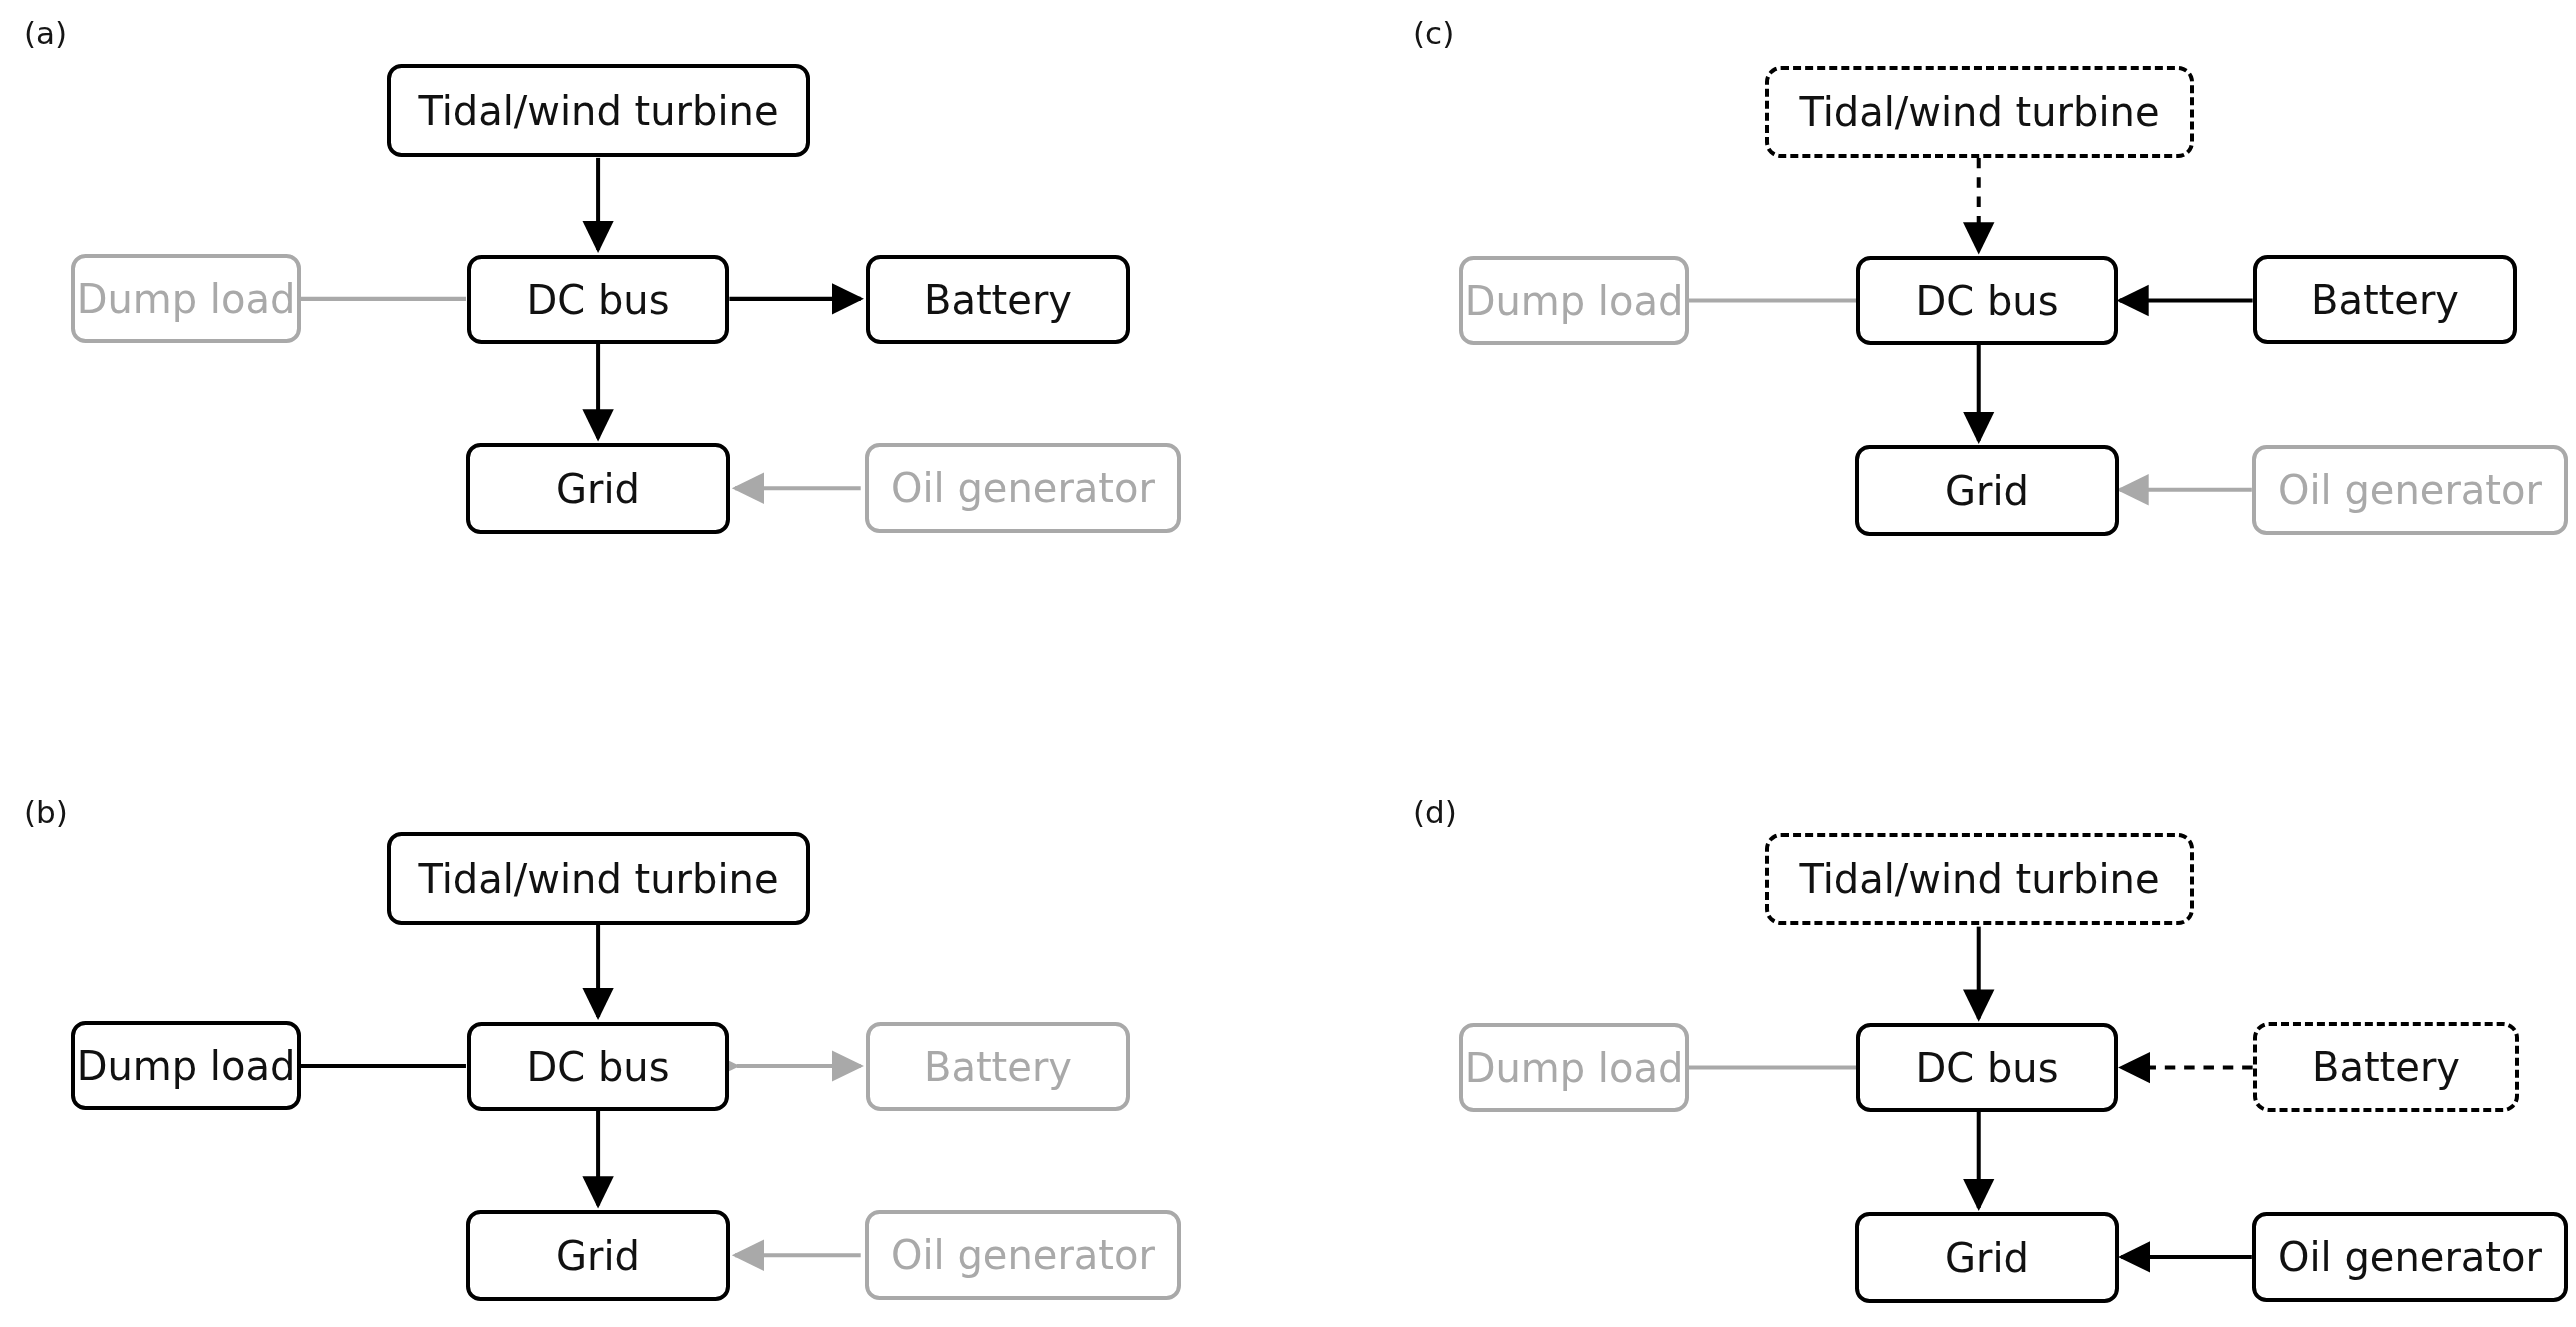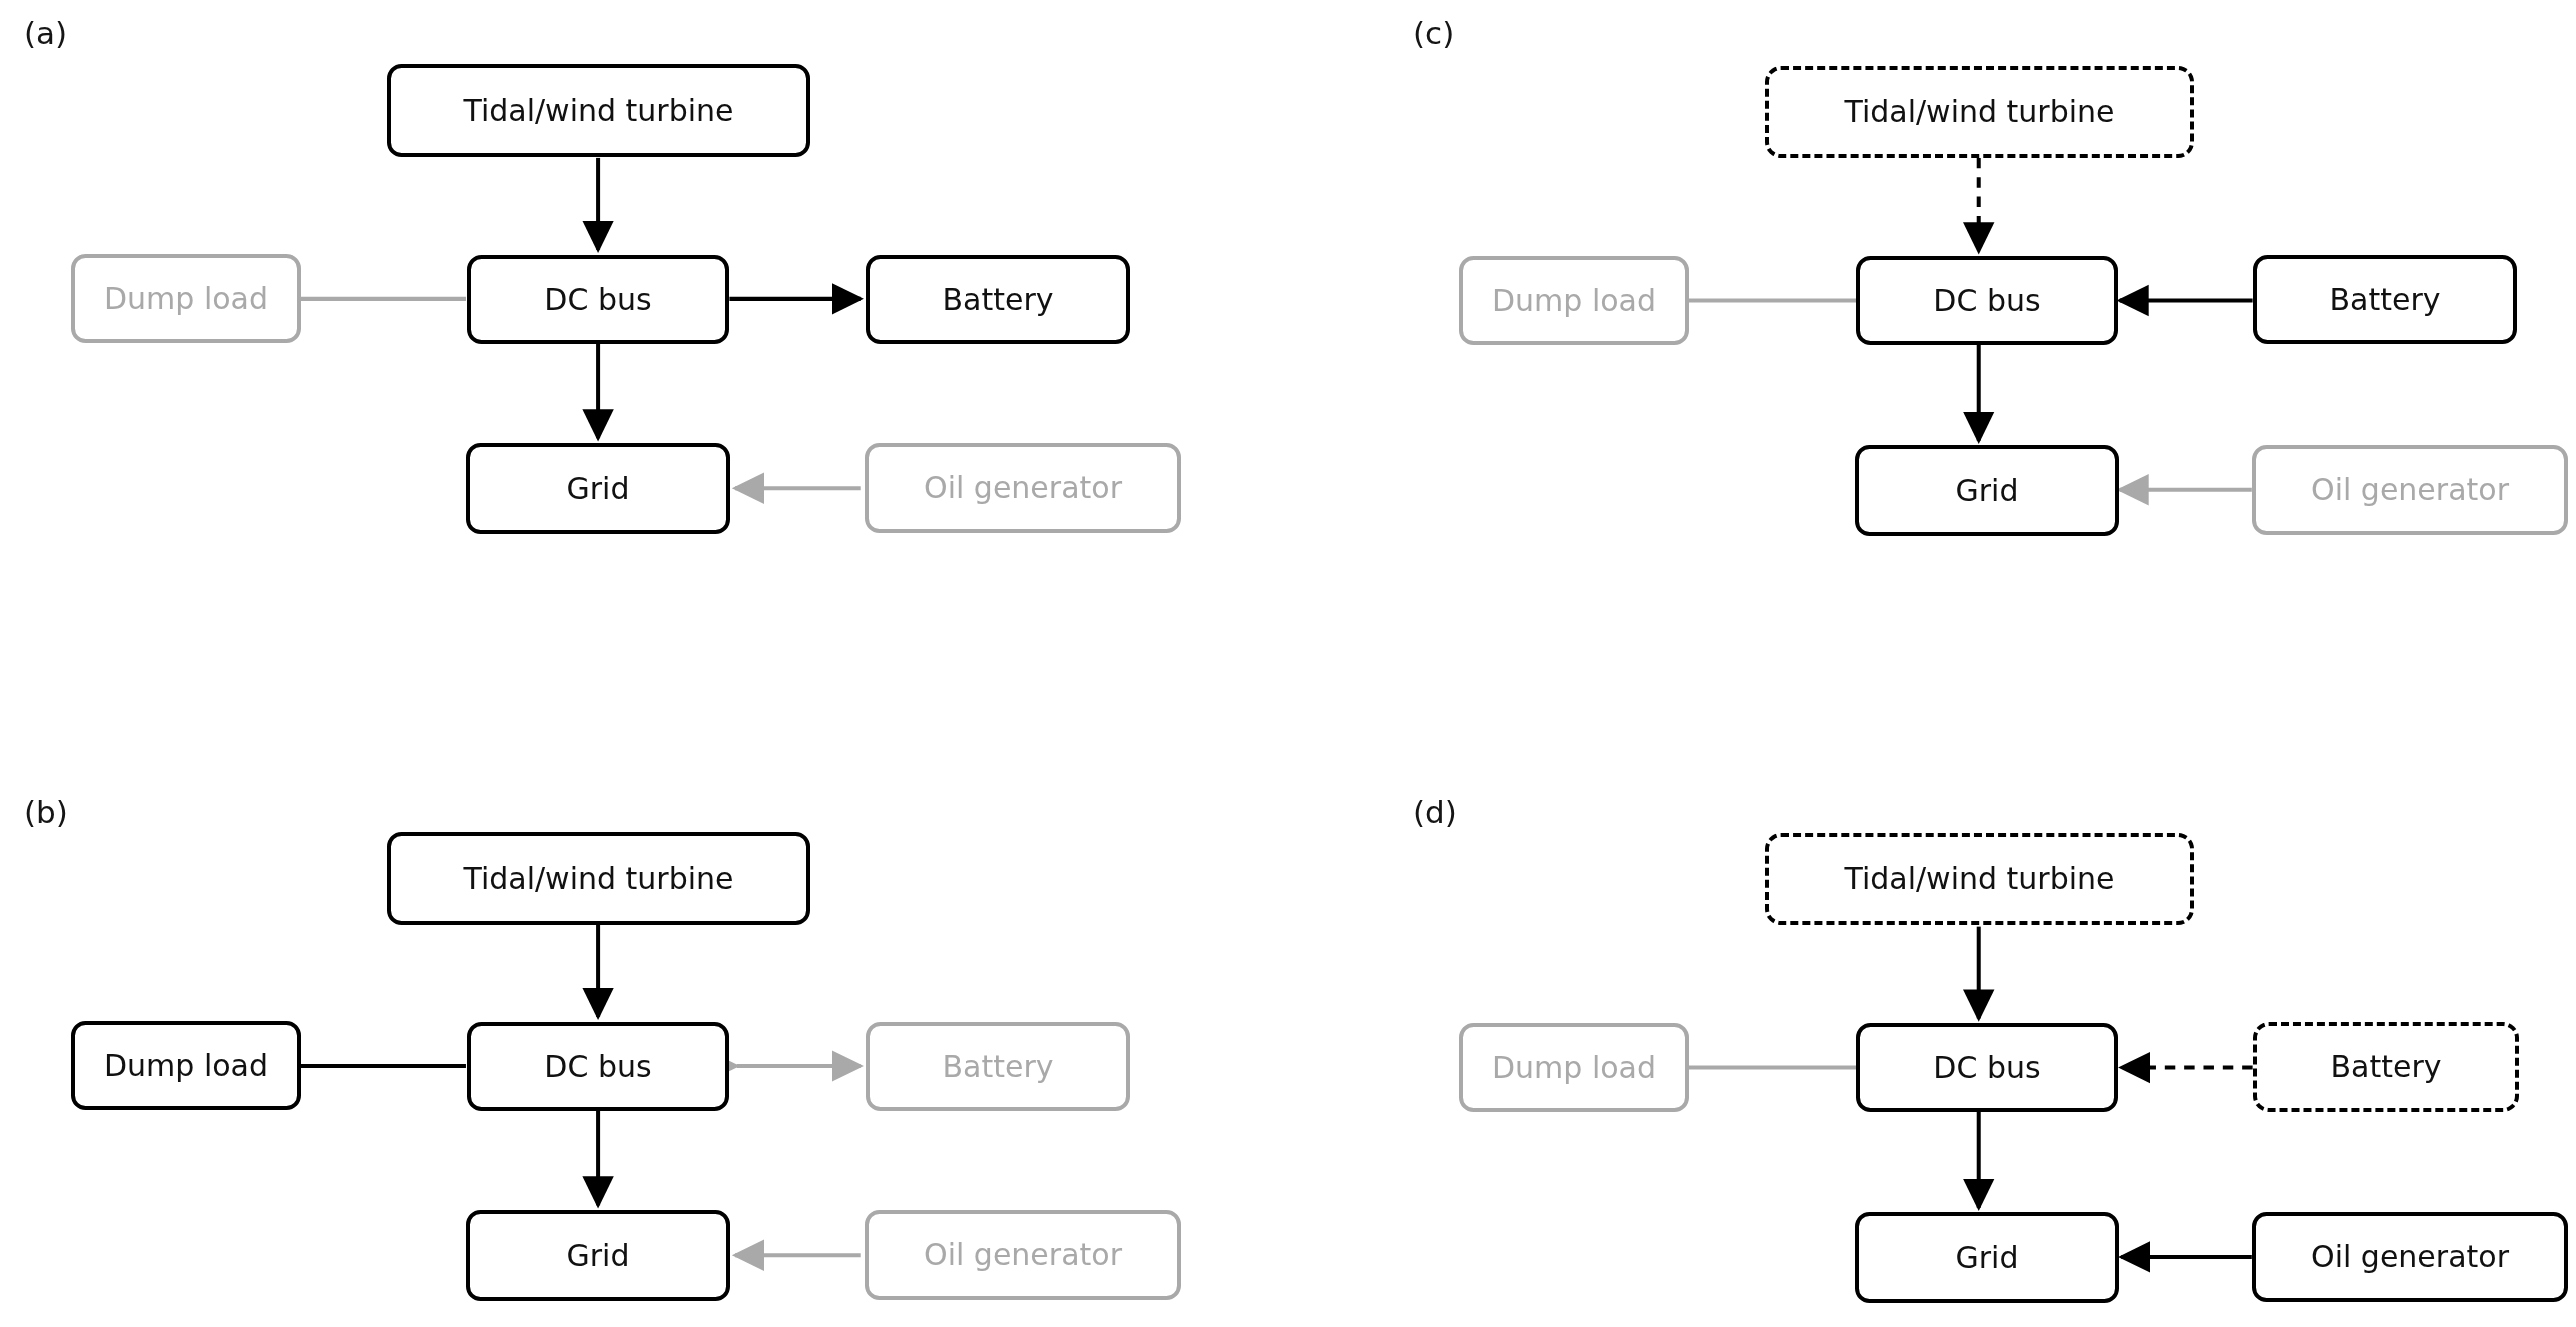--- a/index.html
+++ b/index.html
@@ -12,21 +12,21 @@
   .p-b{left:0;top:664px;}
   .p-d{left:1288px;top:664px;}
 
   .panel-label{position:absolute;font-size:31px;color:#151515;
                letter-spacing:0px;line-height:1;}
 
   
   .node{position:absolute;box-sizing:border-box;
         display:flex;align-items:center;justify-content:center;
         border-radius:14.5px;background:#ffffff;
-        font-size:30px;line-height:1;text-align:right;
+        font-size:40px;line-height:1;text-align:right;
         white-space:nowrap;}
   .node.solid{border:4px solid #000000;color:#111111;}
   .node.dim{border:4px solid #a9a9a9;color:#a9a9a9;}
   .node.dashed{border:4.8px dashed #000000;color:#111111;border-radius:16px;}
 
   
   .links{position:absolute;left:0;top:0;width:1288px;height:663px;
          overflow:visible;pointer-events:none;}
 </style>
 </head>

